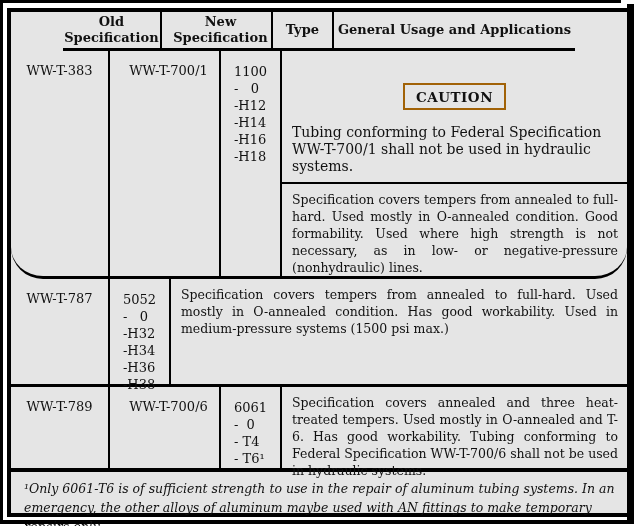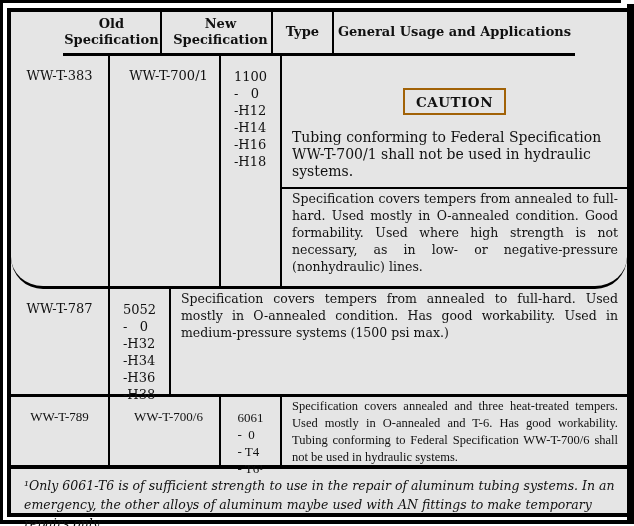--- a/index.html
+++ b/index.html
@@ -43,21 +43,21 @@
     font-size: 13px;
     line-height: 16px;
   }
   .header-row > div {
     display: flex; align-items: center; justify-content: center;
     text-align: center; padding: 2px 4px;
   }
 
   .row1 { height: 268px; border-bottom: 3px solid #000; border-radius: 32px; }
   .row2 { height: 108px; border-bottom: 3px solid #000; }
-  .row3 { height: 72px;  border-bottom: 4px solid #000; font-family: Liberation Serif, serif; }
+  .row3 { height: 85px;  border-bottom: 4px solid #000; }
 
   .spec-cell {
     padding-top: 12px;
     text-align: center;
     font-size: 13px;
   }
   .type-cell { padding-top: 12px; text-align: center; }
   .type-lines {
     display: inline-block;
     text-align: left;
@@ -83,21 +83,21 @@
     letter-spacing: 0.5px;
   }
   .caution-spacer { flex: 1; }
   .caution-text {
     padding: 0 10px 7px 10px;
     font-size: 14px;
     line-height: 17px;
     text-align: left;
   }
   .usage-text {
-    padding: 1px 9px 0 10px;
+    padding: 7px 9px 0 10px;
     font-size: 12.5px;
     line-height: 17px;
     text-align: justify;
   }
 
   .footnote-row {
     height: 44px;
     box-sizing: border-box;
     padding: 7px 10px 8px 13px;
     font-size: 12.5px;

